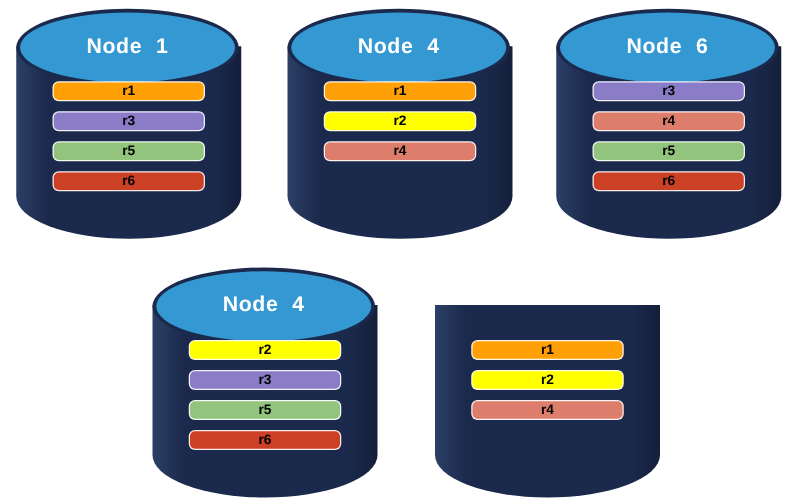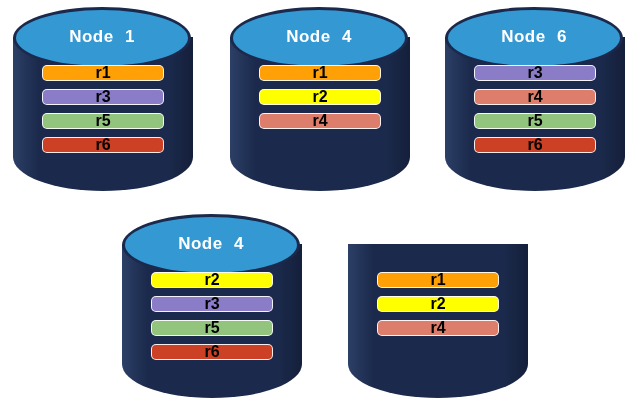--- a/index.html
+++ b/index.html
@@ -66,21 +66,21 @@
     flex-direction: column;
     gap: 8px;
   }
   .bar {
     height: 16px;
     box-sizing: border-box;
     border: 1px solid rgba(255,255,255,0.9);
     border-radius: 5px;
     color: var(--bar-text);
     font-weight: bold;
-    font-size: 16px;
+    font-size: 11px;
     line-height: 14px;
     display: flex;
     align-items: center;
     justify-content: center;
   }
 </style>
 </head>
 <body style="background: rgb(255, 255, 255);">
 
 <div class="canvas">

